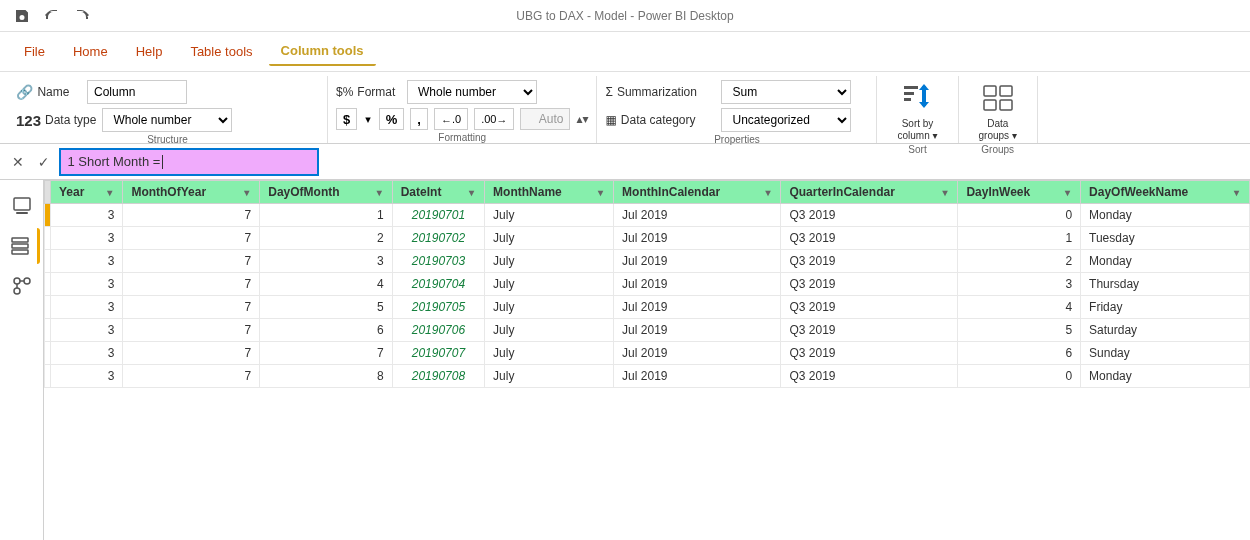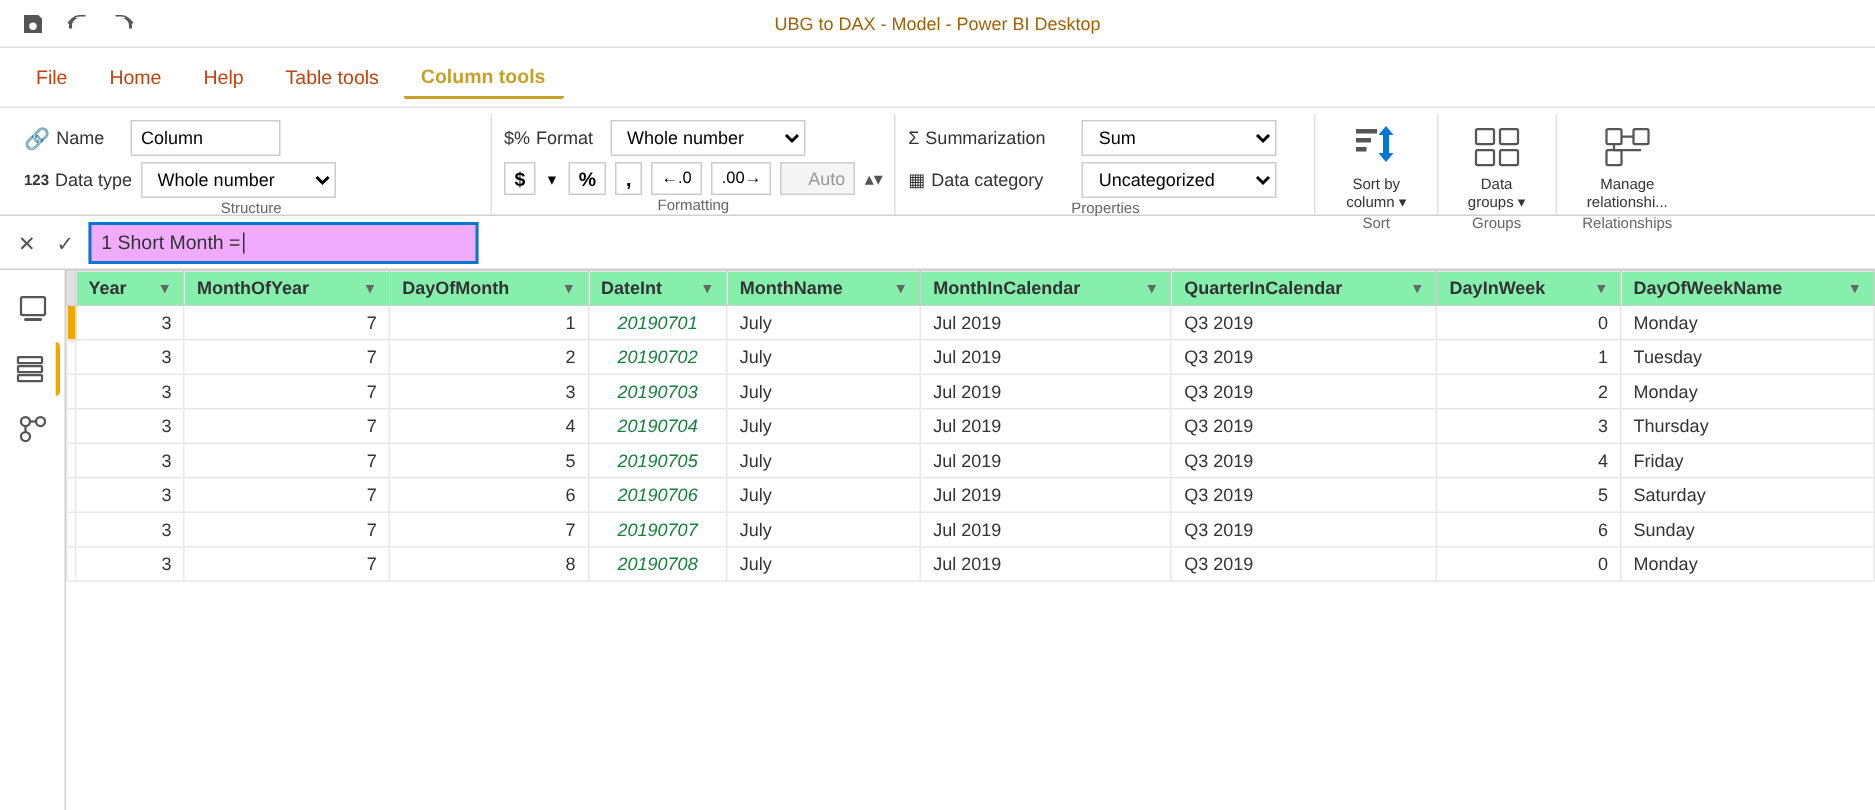--- a/index.html
+++ b/index.html
@@ -10,21 +10,21 @@
       background: #fff;
       height: 32px;
       display: flex;
       align-items: center;
       justify-content: space-between;
       padding: 0 12px;
       border-bottom: 1px solid #e0e0e0;
     }
     .title-bar-left { display: flex; align-items: center; gap: 10px; }
     .title-bar-icon { width: 20px; height: 20px; display: flex; align-items: center; justify-content: center; color: #555; }
-    .title-bar-title { font-size: 12px; color: #a16207; font-weight: 400; }
+    .title-bar-title { font-size: 12px; color: #737373; font-weight: 400; }
 
     
     .menu-bar {
       background: #fff;
       height: 40px;
       display: flex;
       align-items: center;
       padding: 0 12px;
       border-bottom: 1px solid #e0e0e0;
       gap: 4px;
@@ -290,21 +290,21 @@
       <div class="ribbon-row">
         <div class="ribbon-label">
           <span style="font-size:14px;">🔗</span>
           <span>Name</span>
         </div>
         <input class="ribbon-input" value="Column" style="width: 100px;">
       </div>
 
       <div class="ribbon-row">
         <div class="ribbon-label">
-          <span style="font-size:10px; font-weight:bold;">123</span>
+          <span style="font-size:15px; font-weight:bold;">123</span>
           <span>Data type</span>
         </div>
         <select class="ribbon-select">
           <option>Whole number</option>
         </select>
       </div>
     </div>
     <div class="ribbon-group-label">Structure</div>
   </div>
 
@@ -390,38 +390,20 @@
             <rect x="2" y="18" width="12" height="10" rx="1" fill="none" stroke="#555" stroke-width="1.5"></rect>
             <rect x="18" y="18" width="12" height="10" rx="1" fill="none" stroke="#555" stroke-width="1.5"></rect>
           </svg>
         </div>
         <div class="icon-button-label">Data<br>groups ▾</div>
       </div>
     </div>
     <div class="ribbon-group-label">Groups</div>
   </div>
 
-  <div style="display:flex; flex-direction:column; padding: 4px 8px 0 8px; align-items:center;">
-    <div style="flex:1; display:flex; align-items:center; justify-content:center;">
-      <div class="icon-button-group">
-        <div class="icon-button-icon">
-          <svg width="32" height="32" viewBox="0 0 32 32">
-            <rect x="2" y="4" width="10" height="10" rx="1" fill="none" stroke="#555" stroke-width="1.5"></rect>
-            <rect x="20" y="4" width="10" height="10" rx="1" fill="none" stroke="#555" stroke-width="1.5"></rect>
-            <rect x="2" y="18" width="10" height="10" rx="1" fill="none" stroke="#555" stroke-width="1.5"></rect>
-            <line x1="12" y1="9" x2="20" y2="9" stroke="#555" stroke-width="1.5"></line>
-            <line x1="7" y1="14" x2="7" y2="18" stroke="#555" stroke-width="1.5"></line>
-            <line x1="7" y1="18" x2="25" y2="18" stroke="#555" stroke-width="1.5"></line>
-          </svg>
-        </div>
-        <div class="icon-button-label">Manage<br>relationshi...</div>
-      </div>
-    </div>
-    <div class="ribbon-group-label">Relationships</div>
-  </div>
 </div>
 
 <div class="formula-bar">
   <span class="formula-x-btn">✕</span>
   <span class="formula-check-btn">✓</span>
   <div class="formula-input-wrapper">
     <span>1  Short Month = </span>
       <span class="formula-cursor"></span>
   </div>
 </div>

